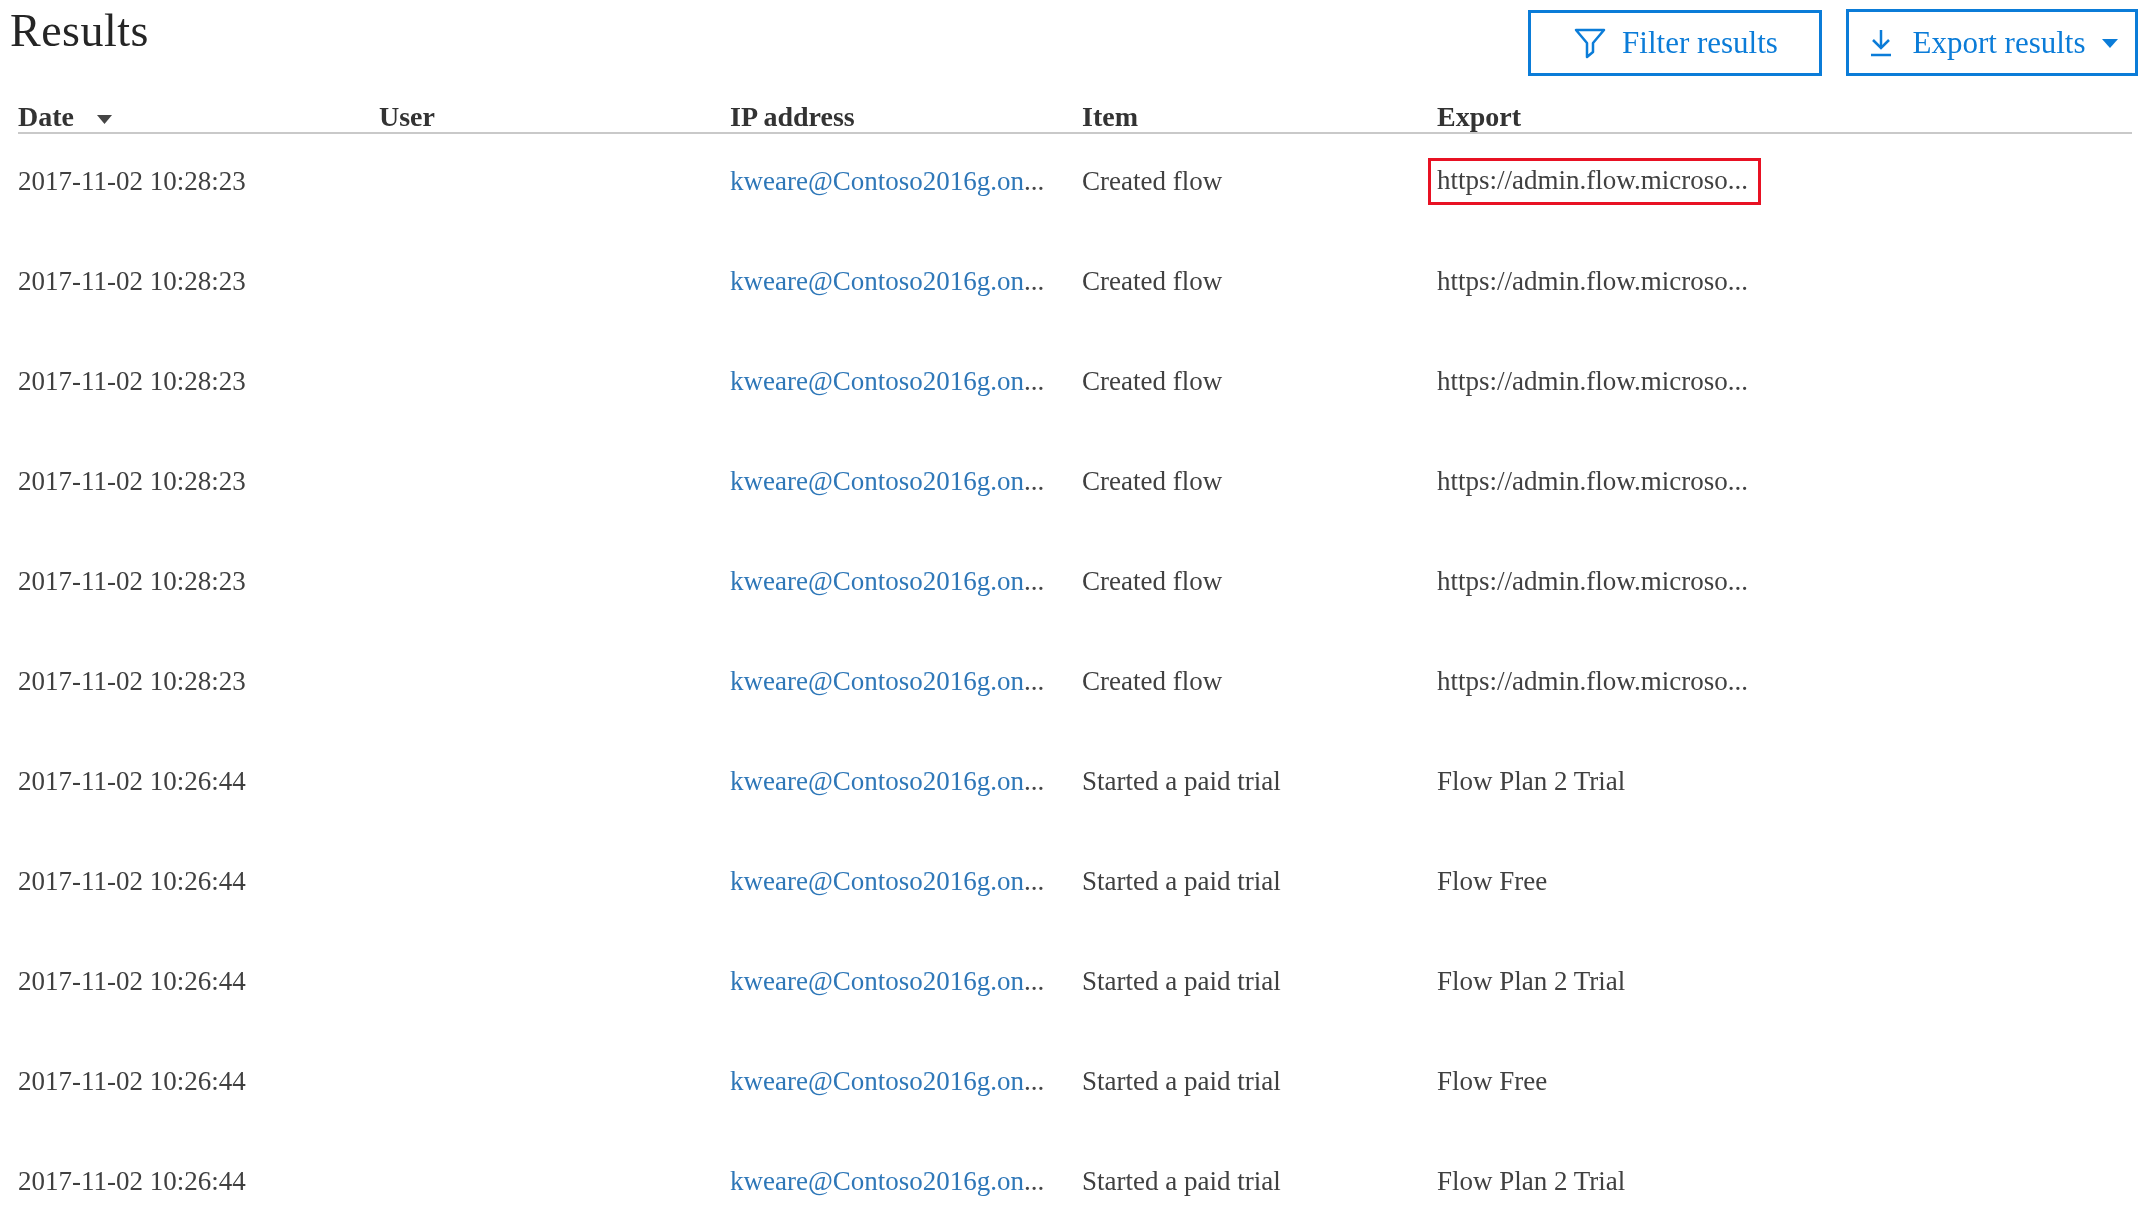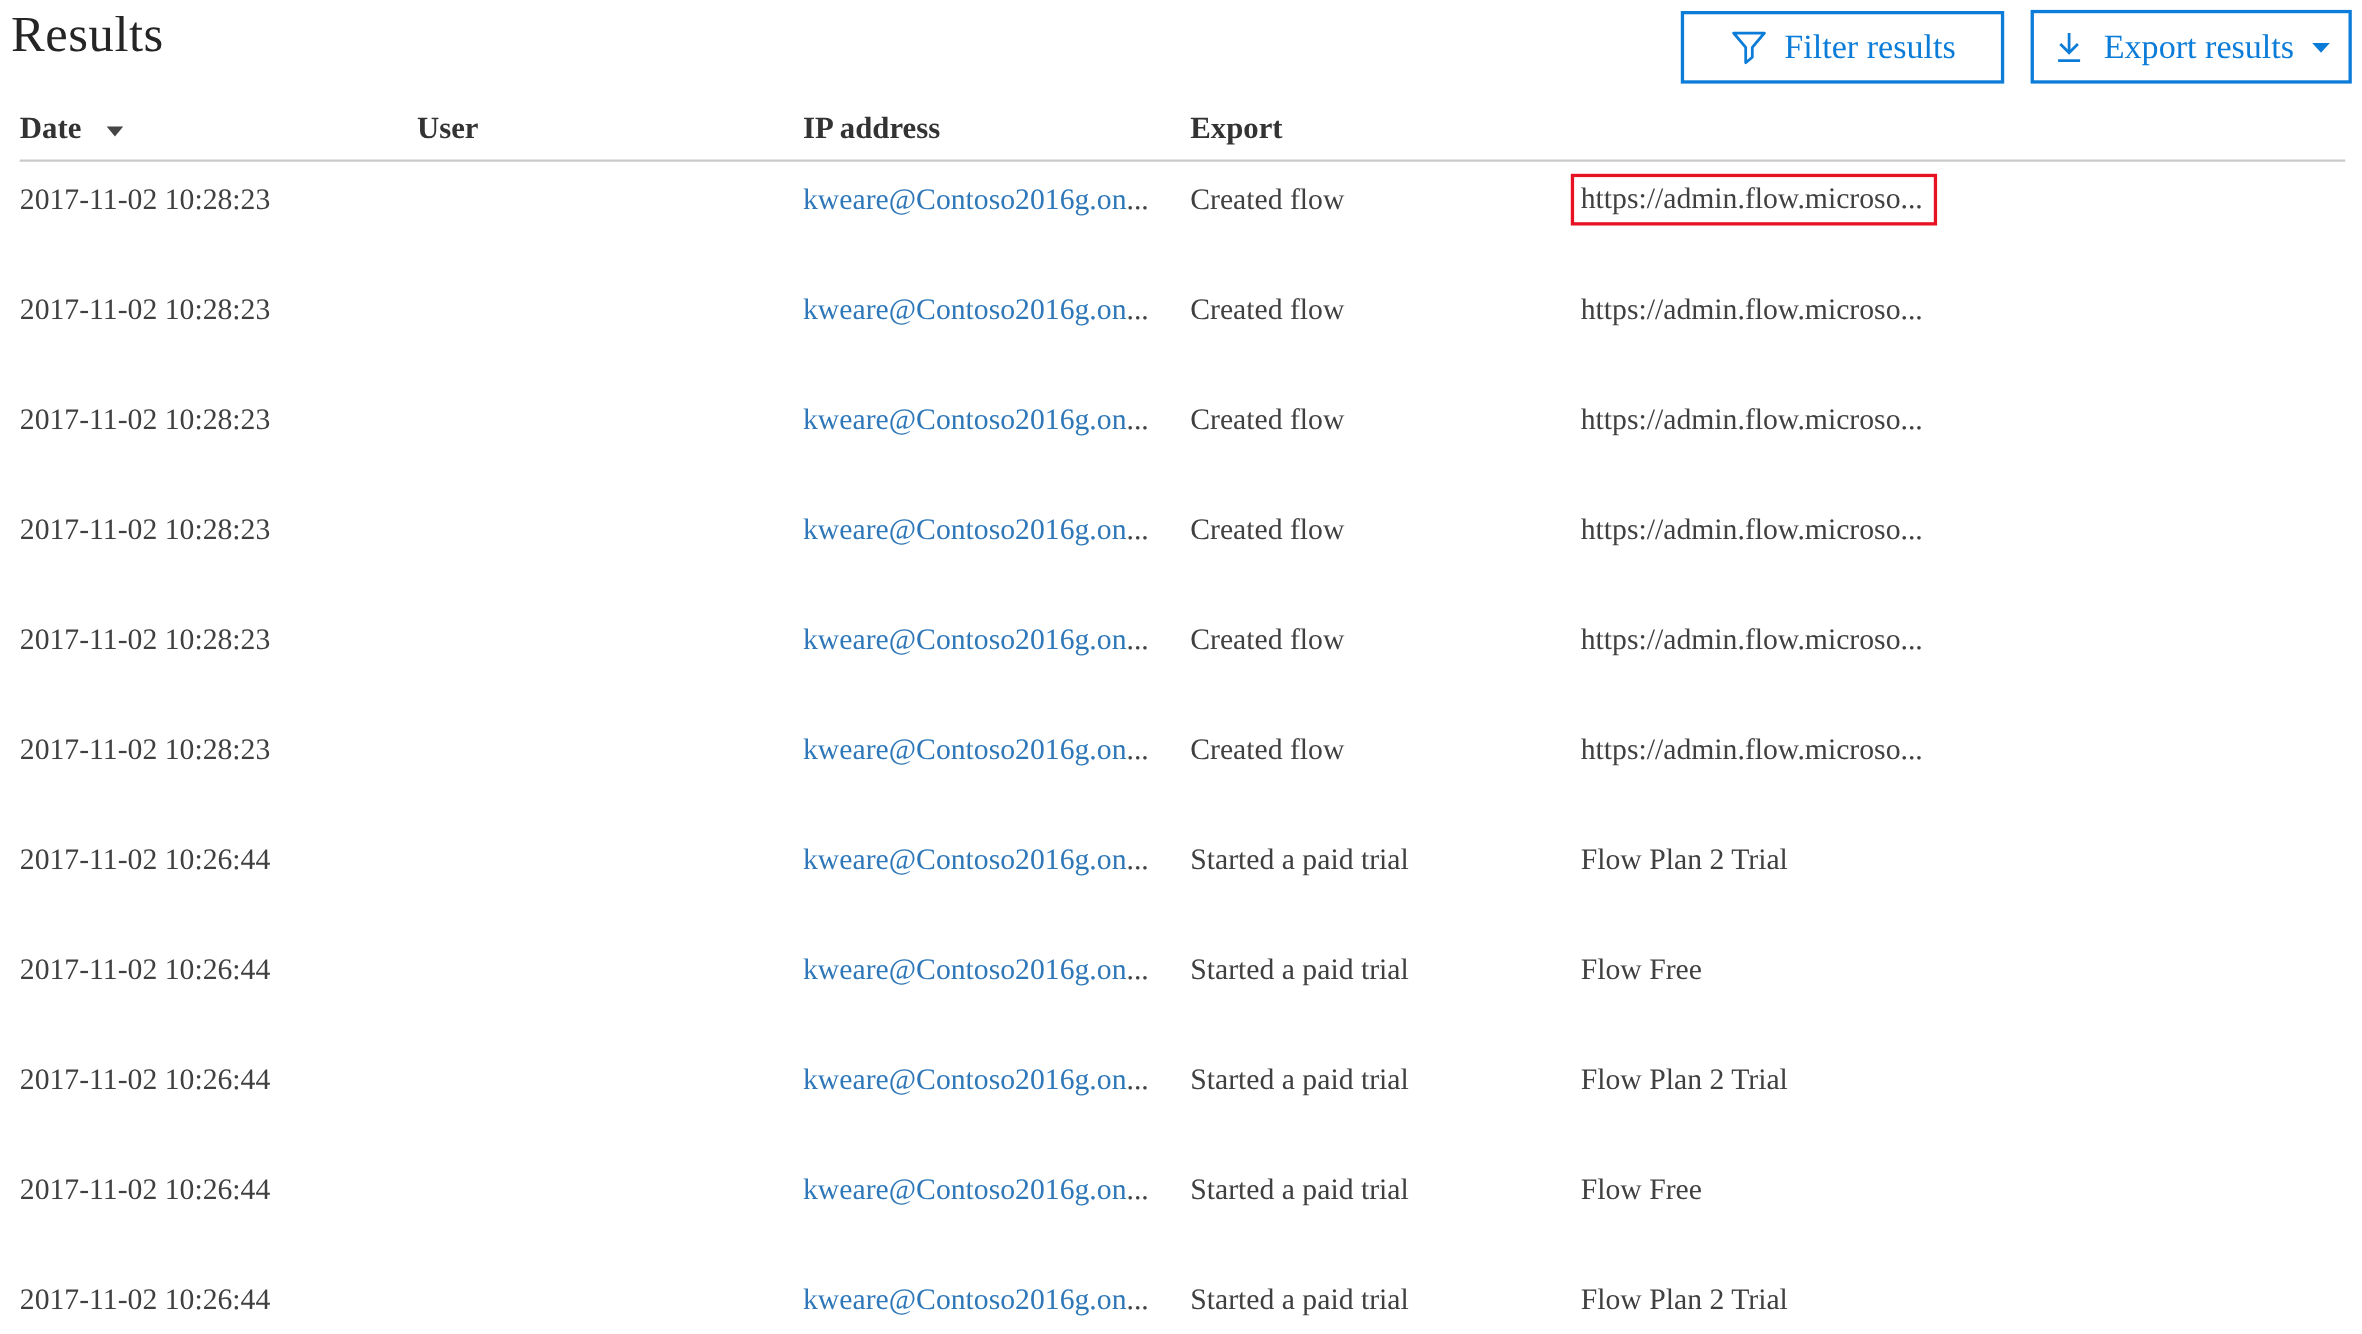--- a/index.html
+++ b/index.html
@@ -55,21 +55,20 @@
 
   .grid-cols {
     display: grid;
     grid-template-columns: 361px 351px 352px 355px 358px minmax(0, 1fr);
   }
   .thead {
     position: absolute;
     left: 18px;
     right: 15px;
     top: 102px;
-    padding-bottom: 13px;
     border-bottom: 2px solid var(--divider);
     font-size: 28px;
     font-weight: 600;
     color: var(--header-text);
     line-height: 30px;
   }
   .th { display: flex; align-items: center; }
   .th-date { gap: 22px; }
   .sort-caret { margin-top: 4px; }
 
@@ -128,20 +127,21 @@
 
   <div class="thead grid-cols">
     <div class="th th-date">
       <span>Date</span>
       <svg class="sort-caret" width="17" height="11" viewBox="0 0 17 11">
         <path d="M1 1 h15 l-7.5 9 z" fill="#454545"></path>
       </svg>
     </div>
     <div class="th">User</div>
     <div class="th">IP address</div>
+    <div class="th">Item</div>
     <div class="th">Export</div>
   </div>
 
   <div class="tbody" id="rows">
     <div class="row grid-cols">
       <div class="cell date">2017-11-02 10:28:23</div>
       <div class="cell ip"></div>
       <div class="cell user"><a class="userlink">kweare@Contoso2016g.on</a><span class="trunc">...</span></div>
       <div class="cell activity">Created flow</div>
       <div class="cell item"><span class="item-text highlighted">https://admin.flow.microso...</span></div>

